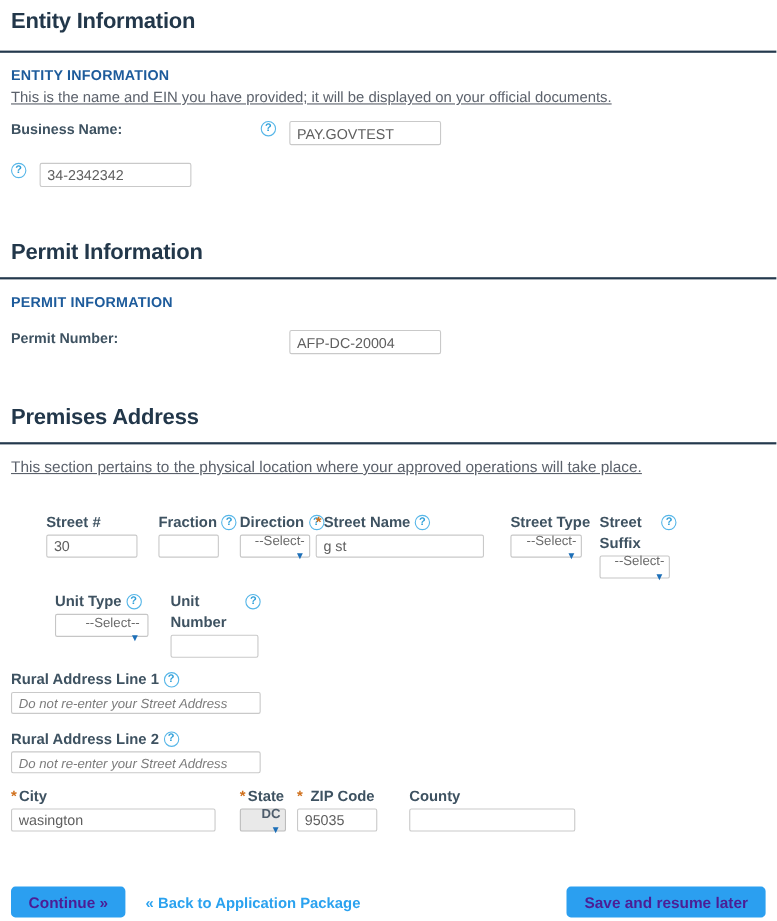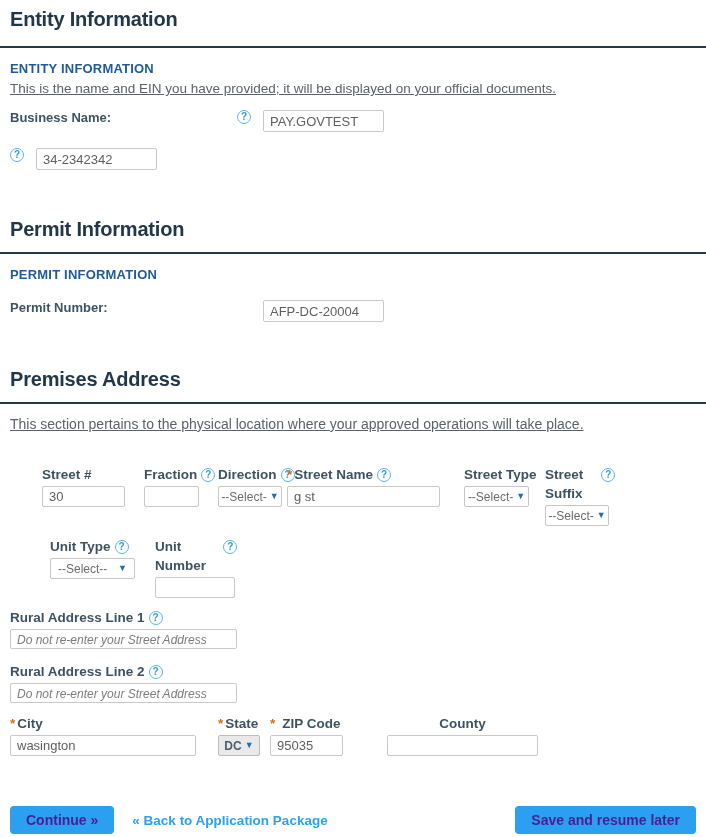--- a/index.html
+++ b/index.html
@@ -30,39 +30,40 @@
   .help {
     display: inline-flex; width: 14px; height: 14px; flex: 0 0 14px;
     border: 1px solid #56b6e8; border-radius: 50%;
     color: #2d9ed8; font-size: 10px; font-weight: bold;
     align-items: center; justify-content: center; line-height: 1;
     cursor: pointer;
   }
   input.txt {
     height: 22px; border: 1px solid #c9c9c9; border-radius: 2px;
     font-family: "Liberation Sans", sans-serif;
-    font-size: 13px; color: #5f5f5f; padding: 0 6px; background: #fff; width: 121px;
+    font-size: 13px; color: #5f5f5f; padding: 0 6px; background: #fff; width: 138px;
   }
   input.txt::placeholder { color: #7c7c7c; font-style: italic; font-size: 12px; }
   
   .arow { display: flex; align-items: flex-start; }
   .col { display: flex; flex-direction: column; }
   .flabel {
     font-size: 13.5px; font-weight: bold; color: #3e5261;
     white-space: nowrap; height: 16px; line-height: 16px; margin-bottom: 3px;
     display: flex; align-items: center; gap: 4px;
   }
   .req { color: #d0701c; font-weight: bold; }
   .req.gap { margin-right: 3px; }
   .col input.txt { width: 100%; height: 21px; }
   .sel {
     height: 21px; border: 1px solid #c6c6c6; border-radius: 2px; background: #fff;
-    display: flex; align-items: center; justify-content: center; gap: 3px;
+    display: flex; align-items: flex-end; justify-content: center; gap: 3px;
     font-size: 12px; color: #6a6a6a; cursor: pointer; padding: 0 4px;
     white-space: nowrap;
+    flex-direction: column;
   }
   .sel .arr { color: #1d6fb8; font-size: 9px; line-height: 1; }
   .sel.gray { background: #e9e9e9; border-color: #bcbcbc; color: #4e5d6c; font-weight: bold; }
   
   .btnrow { display: flex; align-items: center; padding: 0 10px; }
   .btn {
     background: #2b9ff0; color: #4c1d95; font-weight: bold; font-size: 14px;
     border: none; border-radius: 4px; height: 28px; padding: 0 16px;
     font-family: "Liberation Sans", sans-serif; cursor: pointer;
     display: inline-flex; align-items: center; justify-content: center;
@@ -237,21 +238,21 @@
     </div>
 
     <div class="col" style="width:73px;margin-left:10px;">
       <span class="flabel">
         <span class="req gap">*</span>
         <span>ZIP Code</span>
       </span>
       <input class="txt" type="text" value="95035" style="">
     </div>
 
-    <div class="col" style="width:151px;margin-left:44px;align-items:center;">
+    <div class="col" style="width:151px;margin-left:29px;">
       <span class="flabel">
         <span>County</span>
       </span>
       <input class="txt" type="text" style="">
     </div>
   </div>
 </div>
 
 <div class="btnrow" style="margin-top:50px;">
   <button class="btn">Continue »</button>

